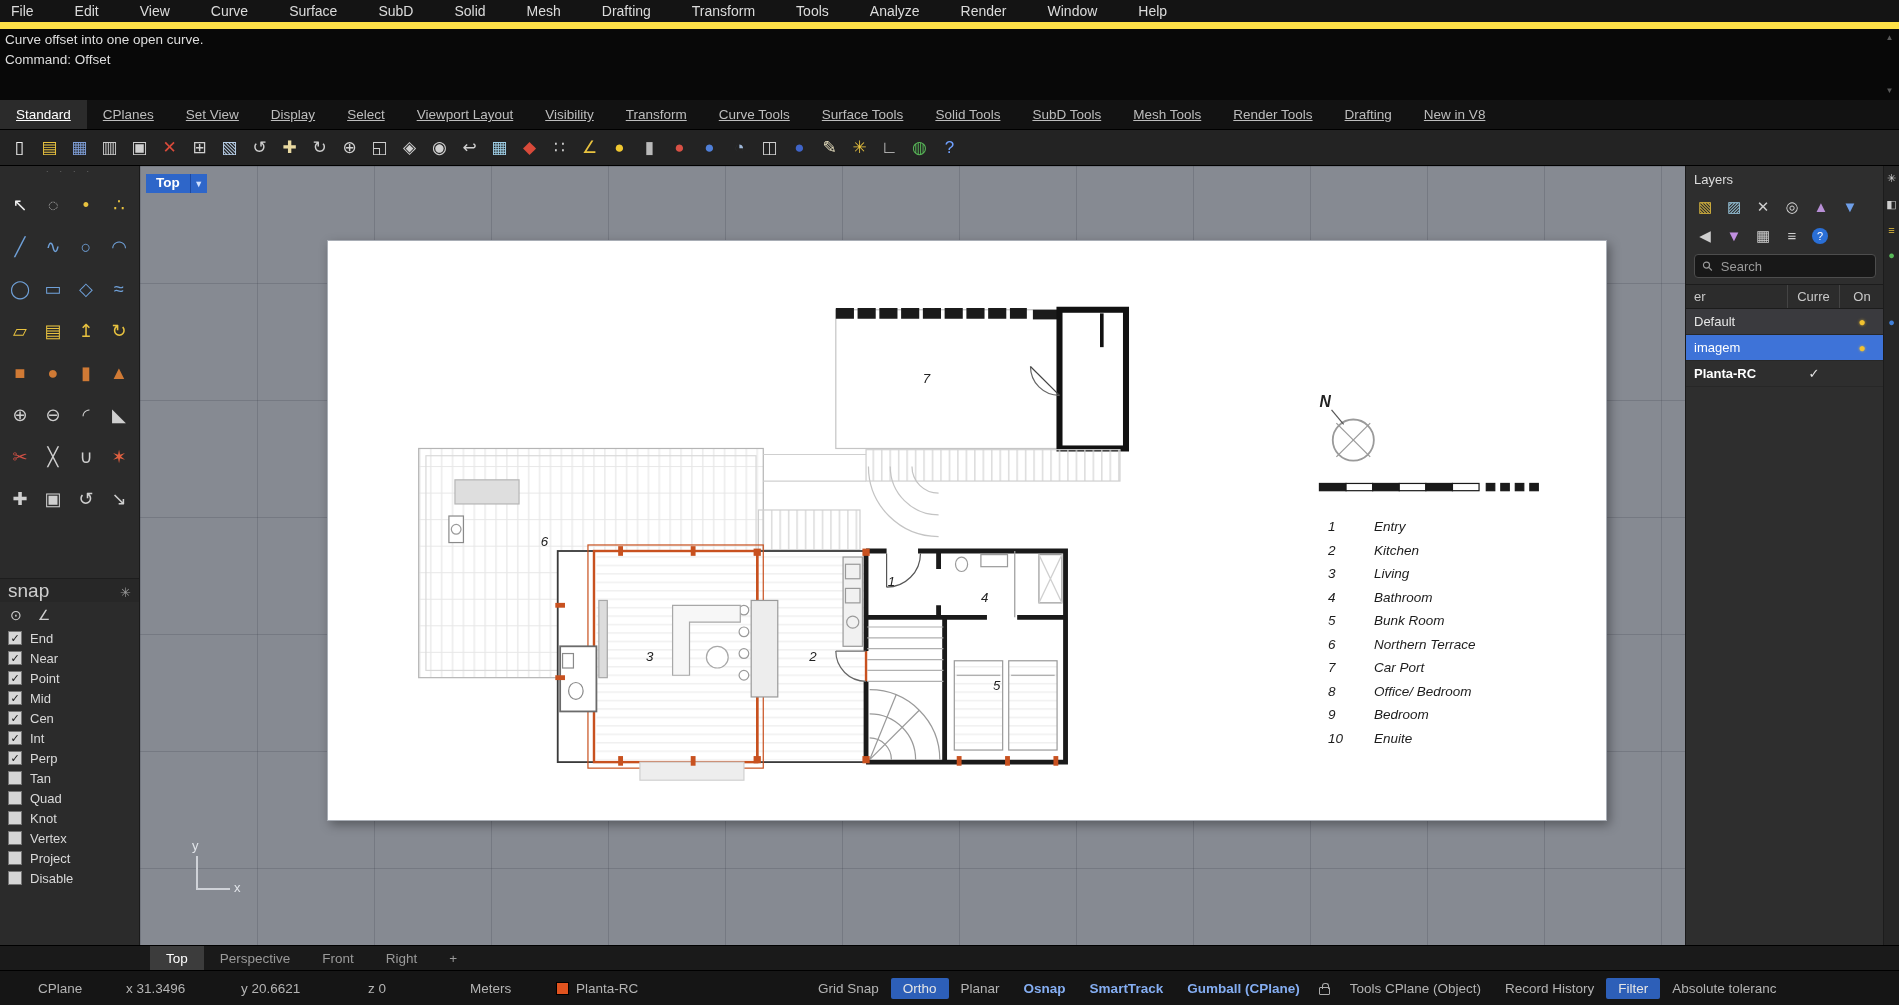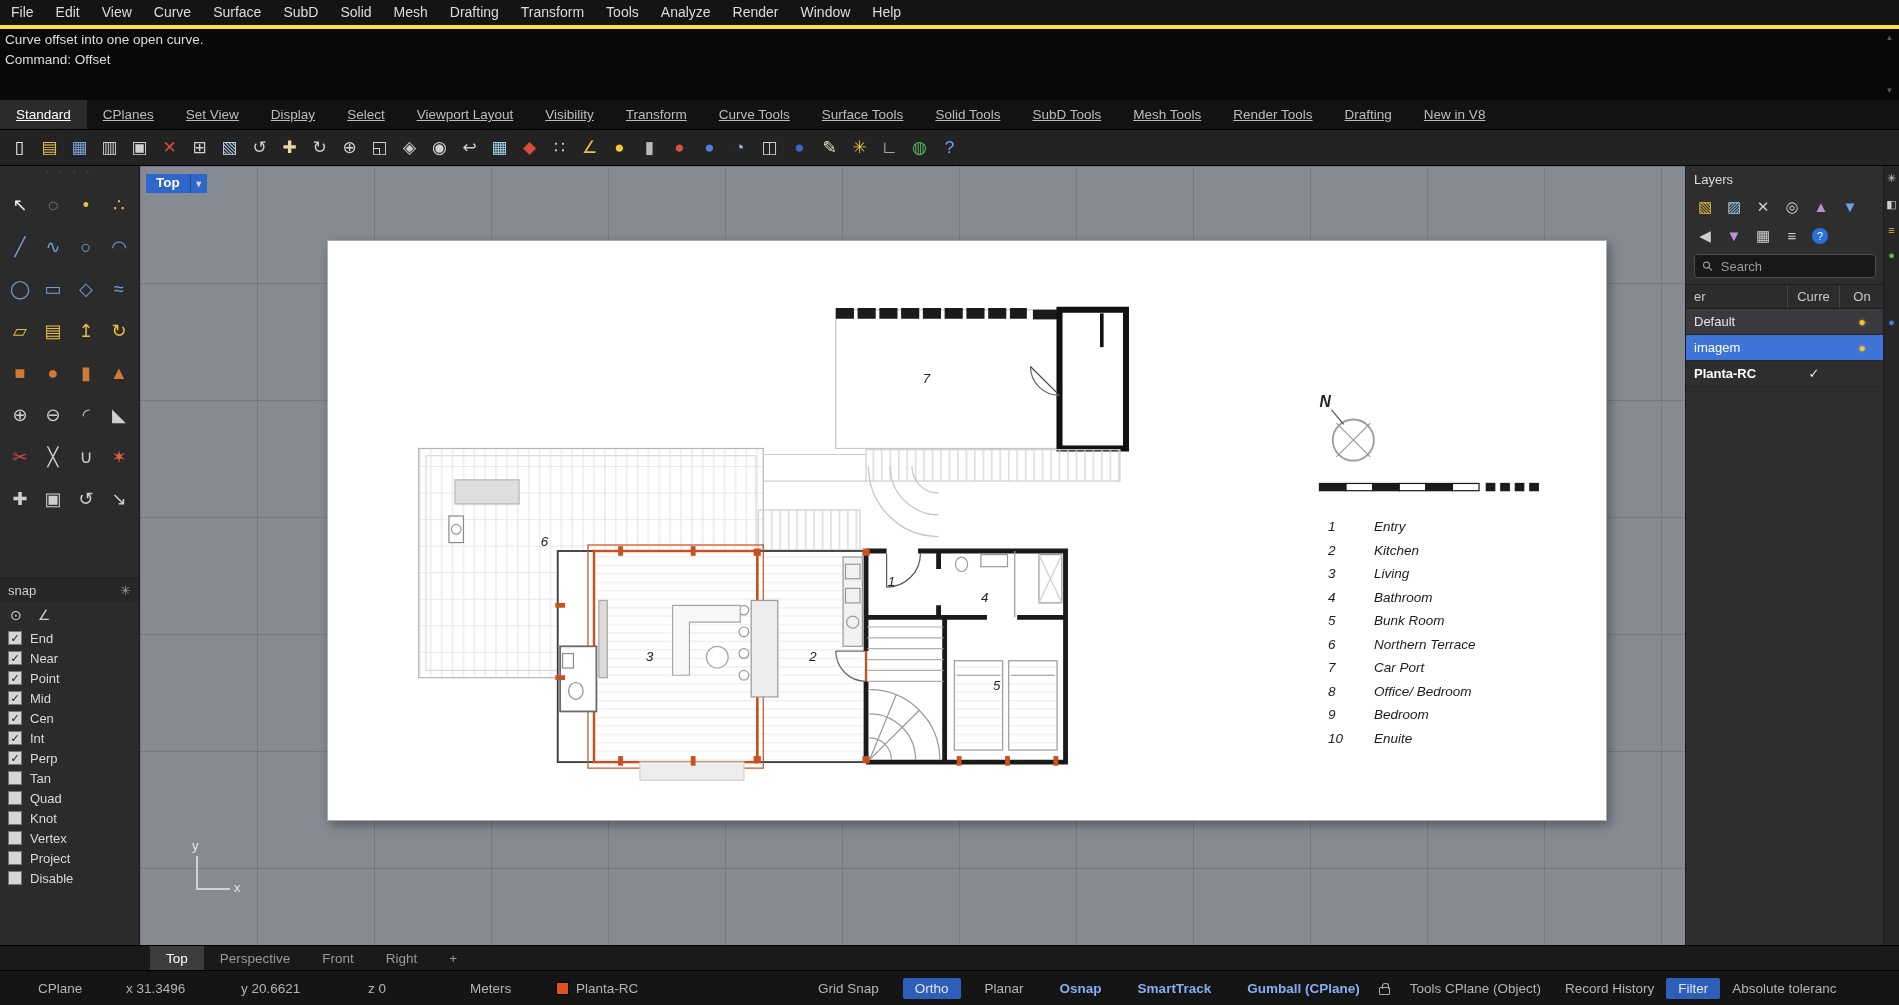--- a/index.html
+++ b/index.html
@@ -2,21 +2,21 @@
 <html><head>
 <meta charset="utf-8">
 <style>
   html,body{margin:0;padding:0;background:#000;}
   *{box-sizing:border-box;}
   .app{position:relative;width:1899px;height:1005px;overflow:hidden;background:#111;
        font-family:"Liberation Sans",sans-serif;-webkit-font-smoothing:antialiased;}
 
   
   .menubar{position:absolute;left:0;top:0;width:100%;height:29px;background:#141414;
-           display:flex;align-items:center;color:#dcdcdc;font-size:14px;border-bottom:4px solid #fde047;}
+           display:flex;align-items:center;color:#dcdcdc;font-size:14px;border-bottom:7px solid #fde047;gap:19px;}
   .menu-item{padding:0 11px;line-height:29px;cursor:default;}
 
   
   .cmd{position:absolute;left:0;top:29px;width:100%;height:71px;background:#080808;
        color:#dedede;font-size:13.5px;padding:1px 0 0 5px;}
   .cmd-line{height:20px;line-height:20px;}
   .cmd-prompt{height:27px;line-height:27px;font-weight:bold;color:#fff;font-size:14px;}
   .cmd-scroll{position:absolute;right:3px;top:4px;width:13px;height:62px;display:flex;flex-direction:column;
               justify-content:space-between;align-items:center;color:#5a5a5a;font-size:8px;}
   .cmd-scroll .arr-up::after{content:"▲";}
@@ -38,21 +38,21 @@
   .palette{position:absolute;left:0;top:166px;width:140px;height:779px;background:#2b2b2b;
            border-right:1px solid #1a1a1a;}
   .drag-dots{height:14px;text-align:center;color:#6a6a6a;font-size:9px;letter-spacing:4px;}
   .drag-dots::after{content:"· · · ·";}
   .pgrid{display:grid;grid-template-columns:repeat(4,33px);grid-auto-rows:42px;justify-content:center;padding-top:4px;}
   .pli{display:flex;align-items:center;justify-content:center;font-size:18px;}
 
   
   .osnap{position:absolute;left:0;top:412px;width:100%;}
   .osnap-header{display:flex;justify-content:space-between;align-items:center;height:24px;
-                background:#272727;color:#cfcfcf;font-size:13px;padding:0 8px;border-top:1px solid #1d1d1d;}
+                background:#272727;color:#cfcfcf;font-size:19px;padding:0 8px;border-top:1px solid #1d1d1d;}
   .osnap-gear::after{content:"✳";color:#9a9a9a;font-size:13px;}
   .osnap-iconrow{display:flex;align-items:center;gap:16px;height:26px;padding:0 10px;font-size:14px;}
   .osnap-row{display:flex;align-items:center;gap:8px;height:20px;padding-left:8px;color:#d9d9d9;font-size:13px;}
   .cb{width:14px;height:14px;background:#d6d6d6;border:1px solid #767676;display:flex;
       align-items:center;justify-content:center;font-size:11px;color:#111;flex:0 0 auto;}
   .cb.checked::after{content:"✓";}
 
   
   .viewport{position:absolute;left:140px;top:166px;width:1545px;height:779px;background-color:#868a92;
             background-image:linear-gradient(rgba(50,55,65,.20) 1px, transparent 1px),
@@ -638,21 +638,21 @@
   <div class="statusbar">
     <span class="sb-cplane">CPlane</span>
     <span class="sb-x">x 31.3496</span>
     <span class="sb-y">y 20.6621</span>
     <span class="sb-z">z 0</span>
     <span class="sb-units">Meters</span>
     <span class="sb-layerchip">
       <span class="sb-swatch" title="Planta-RC" style="background: rgb(224, 83, 31);"></span>
       <span>Planta-RC</span>
     </span>
-    <span style="display:flex;align-items:flex-start;gap:12px;">
+    <span style="display:flex;align-items:flex-start;">
 
     <span class="sb-btn">Grid Snap</span>
         <span class="sb-btn bg">Ortho</span>
         <span class="sb-btn">Planar</span>
         <span class="sb-btn hl">Osnap</span>
         <span class="sb-btn hl">SmartTrack</span>
         <span class="sb-btn hl">Gumball (CPlane)</span>
       </span>
     <span class="lockwrap">
         <span class="locki"></span>

